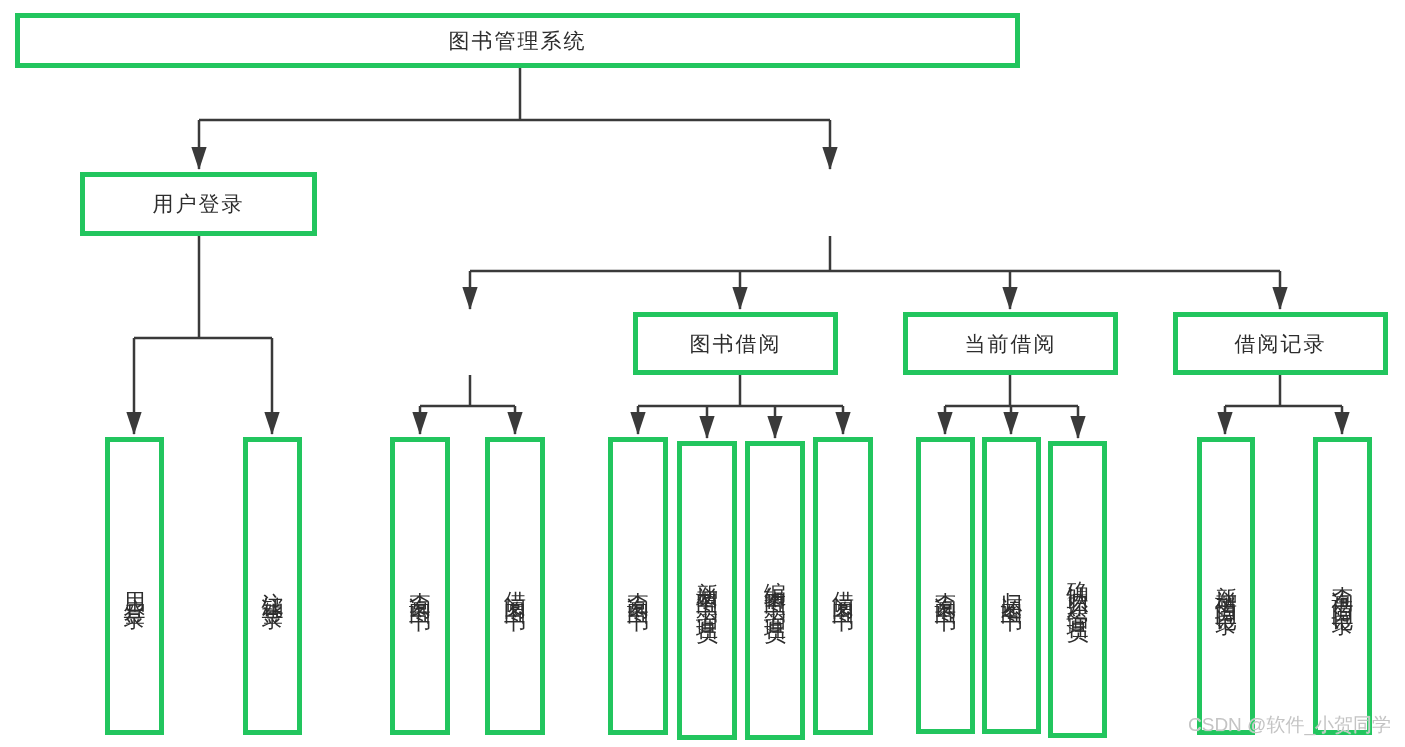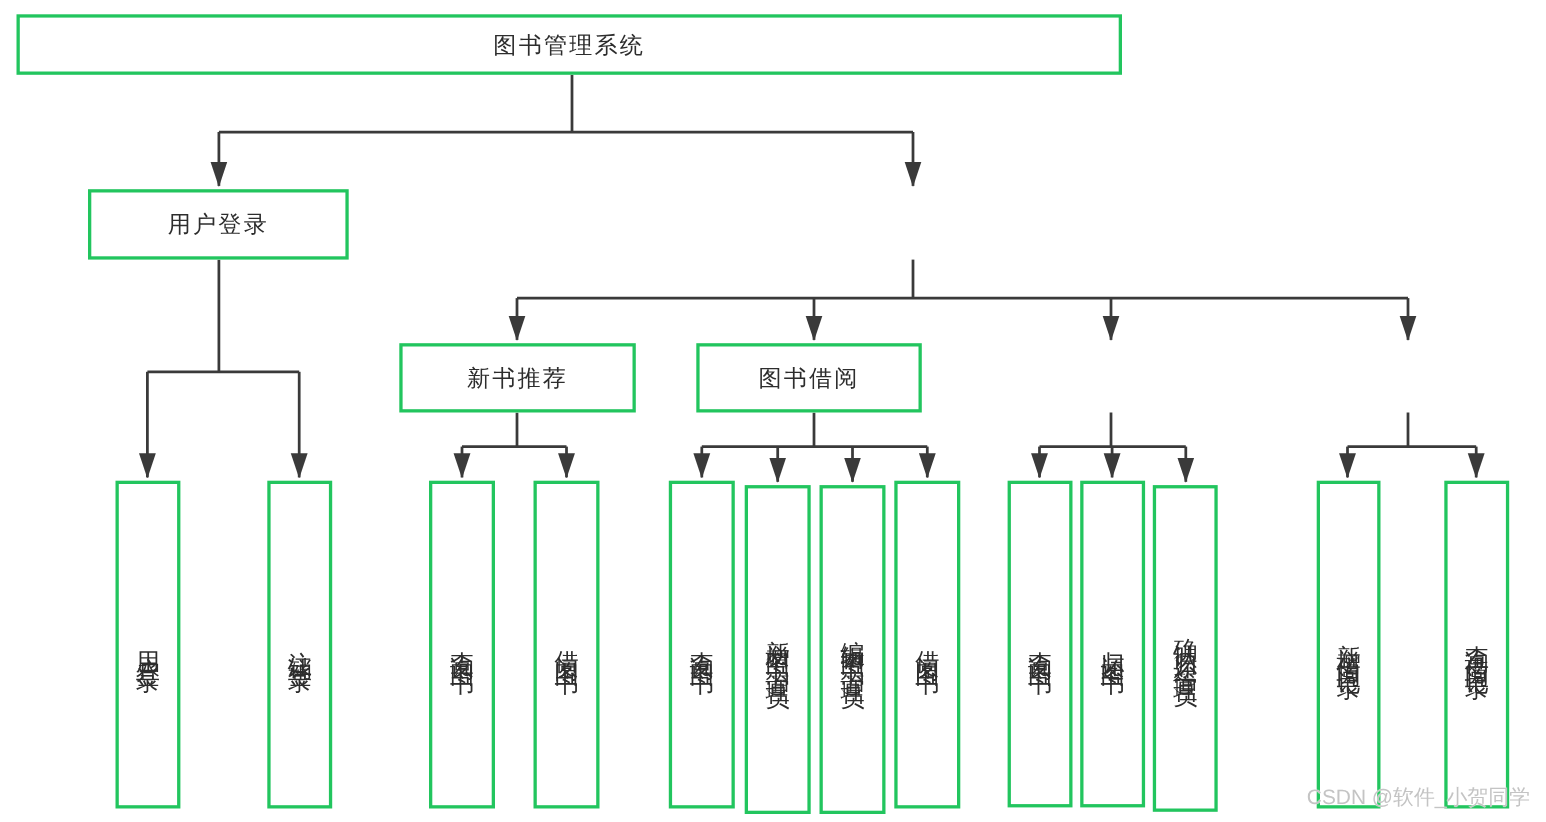--- a/index.html
+++ b/index.html
@@ -19,21 +19,21 @@
     position: absolute;
     left: 0;
     top: 0;
     width: 1405px;
     height: 747px;
   }
   .node {
     position: absolute;
     box-sizing: border-box;
     background: #ffffff;
-    border: 3px solid #22c55e;
+    border: 5px solid #22c55e;
     color: #2d2d2d;
     display: flex;
     align-items: center;
     justify-content: center;
   }
   .node.h {
     font-size: 21px;
     letter-spacing: 2px;
   }
   .node.v {
@@ -106,22 +106,23 @@
     <path class="ln" d="M1280,375 V406"></path>
     <path class="ln" d="M1225,406 H1342"></path>
     <path class="ln" d="M1225,406 V434" marker-end="url(#arrow)"></path>
     <path class="ln" d="M1342,406 V434" marker-end="url(#arrow)"></path>
   </svg>
 
   <div class="node h" style="left:15px;top:13px;width:1005px;height:55px">图书管理系统</div>
 
   <div class="node h" style="left:80px;top:172px;width:237px;height:64px">用户登录</div>
 
-  <div class="node h" style="left:363px;top:312px;width:215px;height:63px">新书推荐</div>
   <div class="node h" style="left:633px;top:312px;width:205px;height:63px">图书借阅</div>
+  <div class="node h" style="left:903px;top:312px;width:215px;height:63px">当前借阅</div>
+  <div class="node h" style="left:1173px;top:312px;width:215px;height:63px">借阅记录</div>
 
   <div class="node v" style="left:105px;top:437px;width:59px;height:298px">用户登录</div>
   <div class="node v" style="left:243px;top:437px;width:59px;height:298px">注销登录</div>
 
   <div class="node v" style="left:390px;top:437px;width:60px;height:298px">查询图书</div>
   <div class="node v" style="left:485px;top:437px;width:60px;height:298px">借阅图书</div>
 
   <div class="node v" style="left:608px;top:437px;width:60px;height:298px">查询图书</div>
   <div class="node v" style="left:677px;top:441px;width:60px;height:299px">新增图书（管理员）</div>
   <div class="node v" style="left:745px;top:441px;width:60px;height:299px">编辑图书（管理员）</div>

